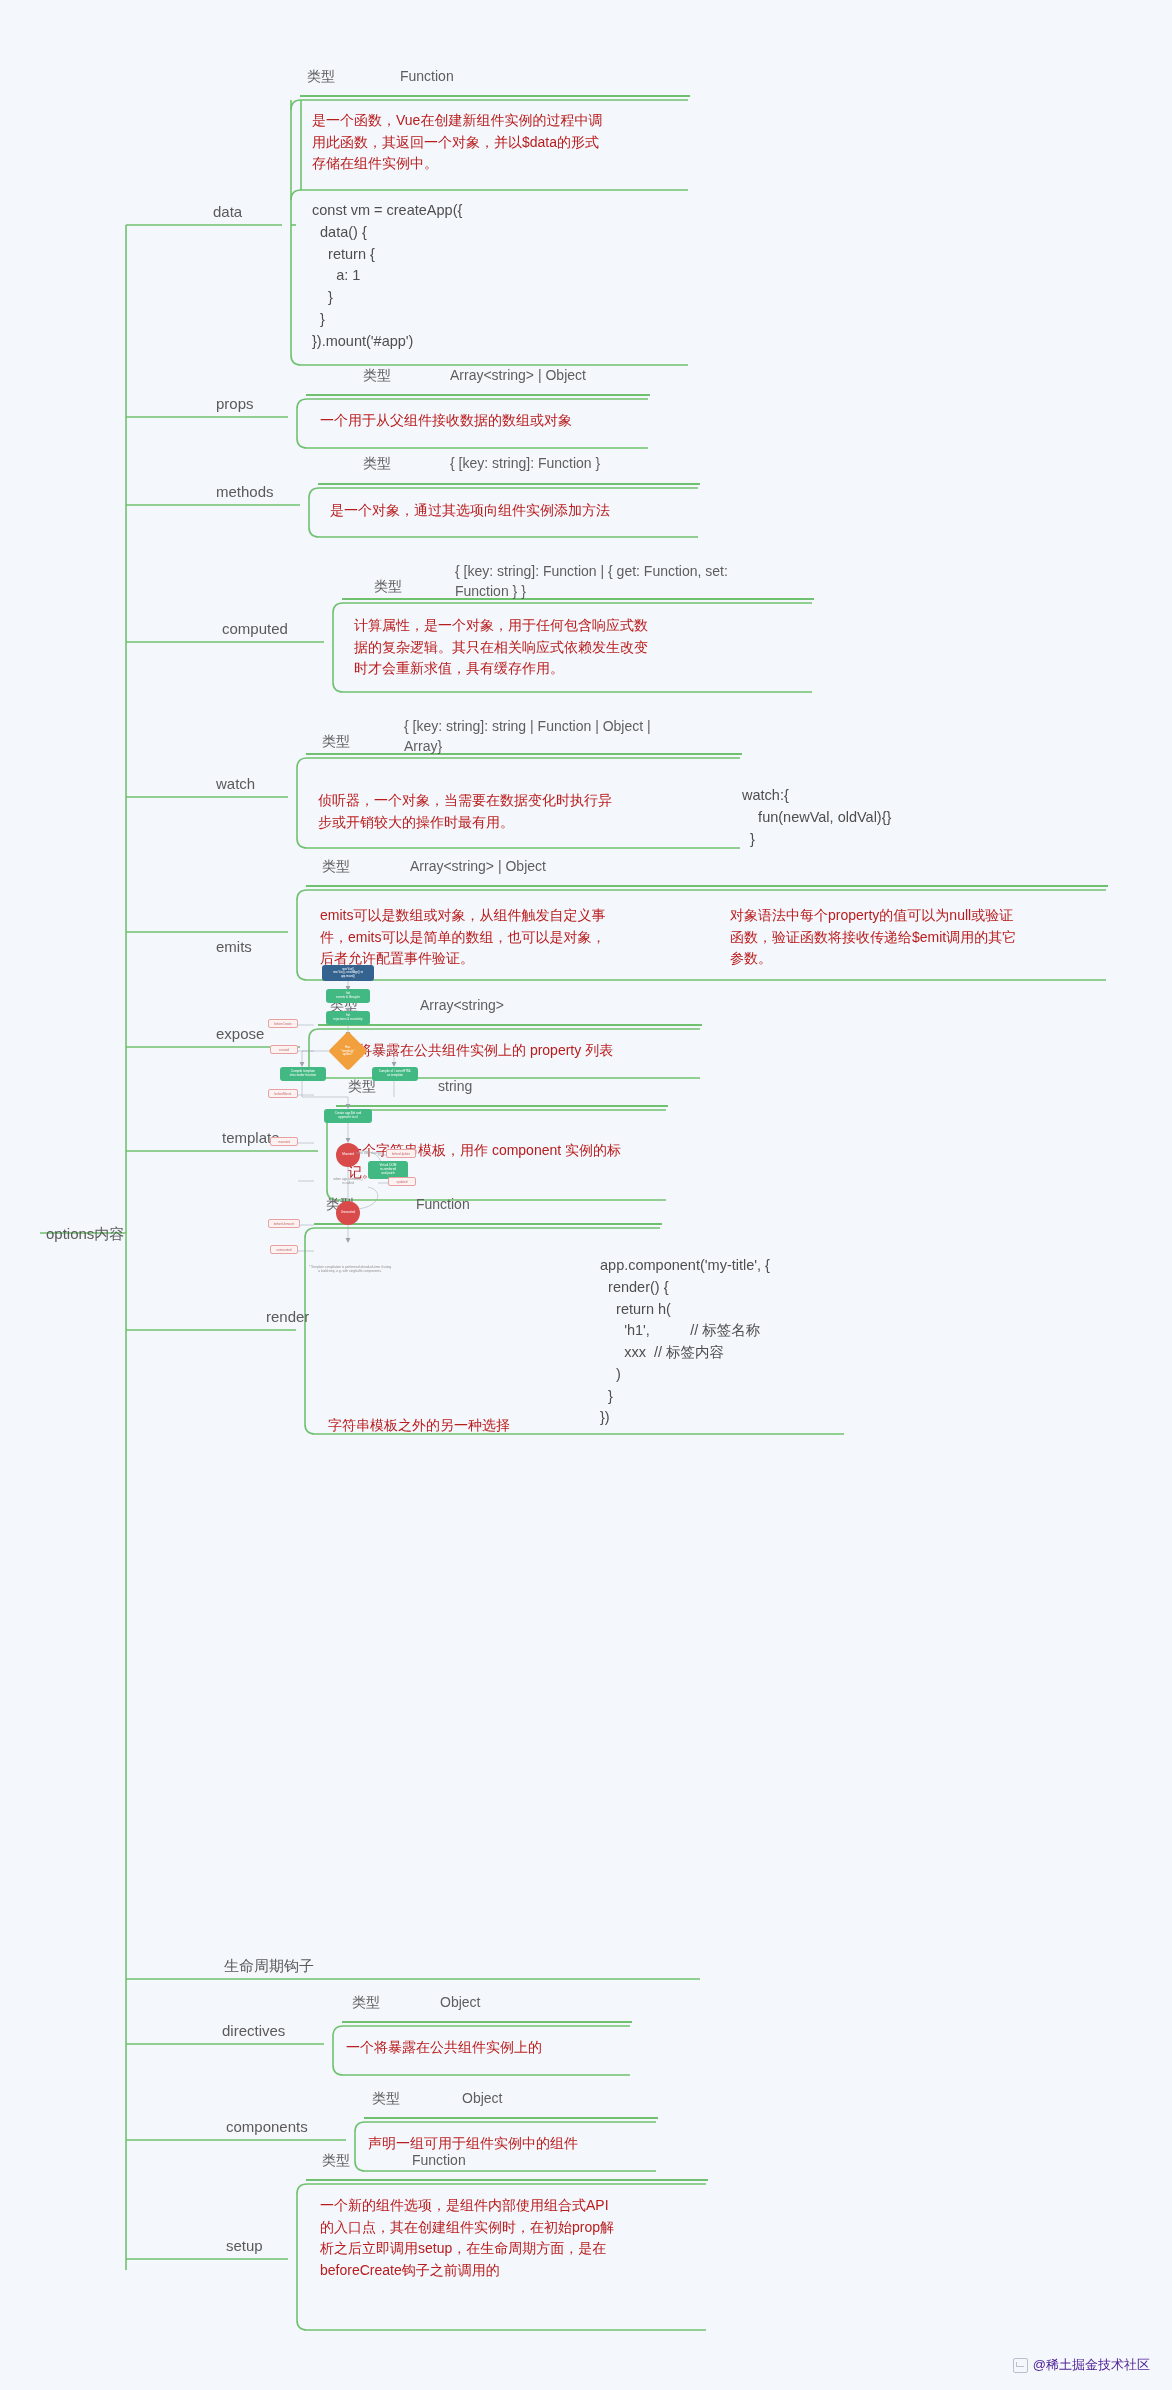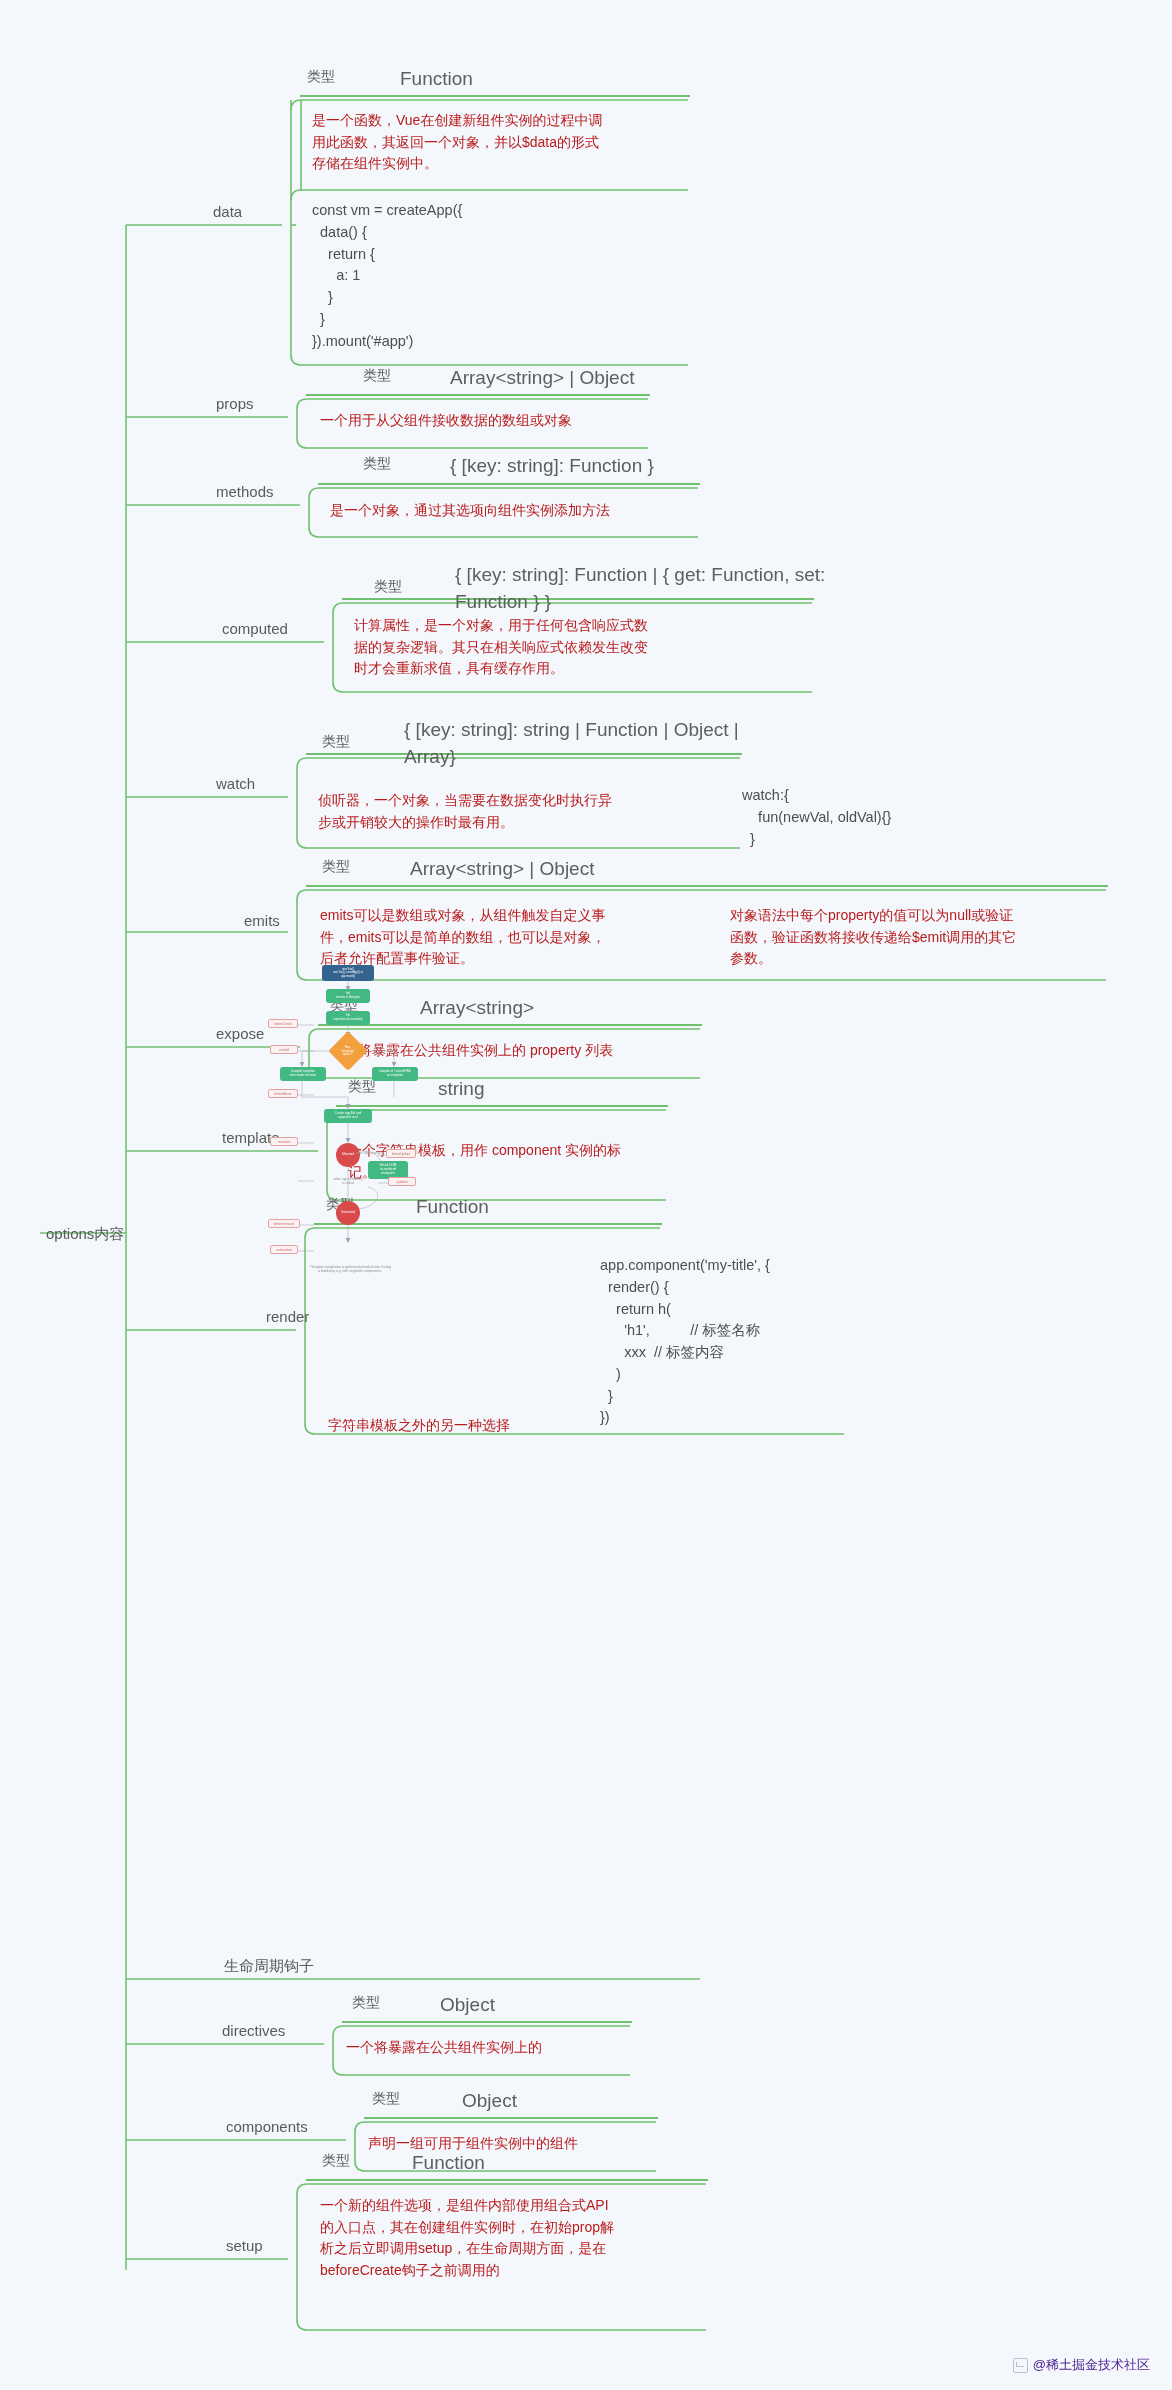--- a/index.html
+++ b/index.html
@@ -17,21 +17,21 @@
   .node{position:absolute;white-space:pre;}
 
   
   .lbl{
     font-size:15px;color:#5a5a5a;line-height:1.25;
   }
   .root-lbl{font-size:15px;color:#5a5a5a;}
 
   
   .typekey{font-size:14px;color:#5e5e5e;}
-  .typeval{font-size:19px;color:#5e5e5e;}
+  .typeval{font-size:14px;color:#5e5e5e;}
 
   
   .desc{
     font-size:14px;line-height:1.55;color:#b91c1c;
     white-space:pre-wrap;
   }
   .code{
     font-size:14.5px;line-height:1.5;color:#4e4e4e;white-space:pre;
   }
 
@@ -219,21 +219,21 @@
   <div class="node lbl" style="left:216px;top:775px;">watch</div>
   <div class="node typekey" style="left:322px;top:733px;">类型</div>
   <div class="node typeval" style="left:404px;top:717px;width:340px;line-height:1.4;white-space:pre;">{ [key: string]: string | Function | Object |
 Array}</div>
   <div class="node desc" style="left:318px;top:790px;width:340px;">侦听器，一个对象，当需要在数据变化时执行异
 步或开销较大的操作时最有用。</div>
   <div class="node code" style="left:742px;top:785px;width:250px;">watch:{
     fun(newVal, oldVal){}
   }</div>
 
-  <div class="node lbl" style="left:216px;top:912px;margin-left:28px;">emits</div>
+  <div class="node lbl" style="left:216px;top:938px;">emits</div>
   <div class="node typekey" style="left:322px;top:858px;">类型</div>
   <div class="node typeval" style="left:410px;top:858px;">Array&lt;string&gt; | Object</div>
   <div class="node desc" style="left:730px;top:905px;width:370px;">对象语法中每个property的值可以为null或验证
 函数，验证函数将接收传递给$emit调用的其它
 参数。</div>
   <div class="node desc" style="left:320px;top:905px;width:360px;">emits可以是数组或对象，从组件触发自定义事
 件，emits可以是简单的数组，也可以是对象，
 后者允许配置事件验证。</div>
 
   <div class="node lbl" style="left:216px;top:1025px;">expose</div>

